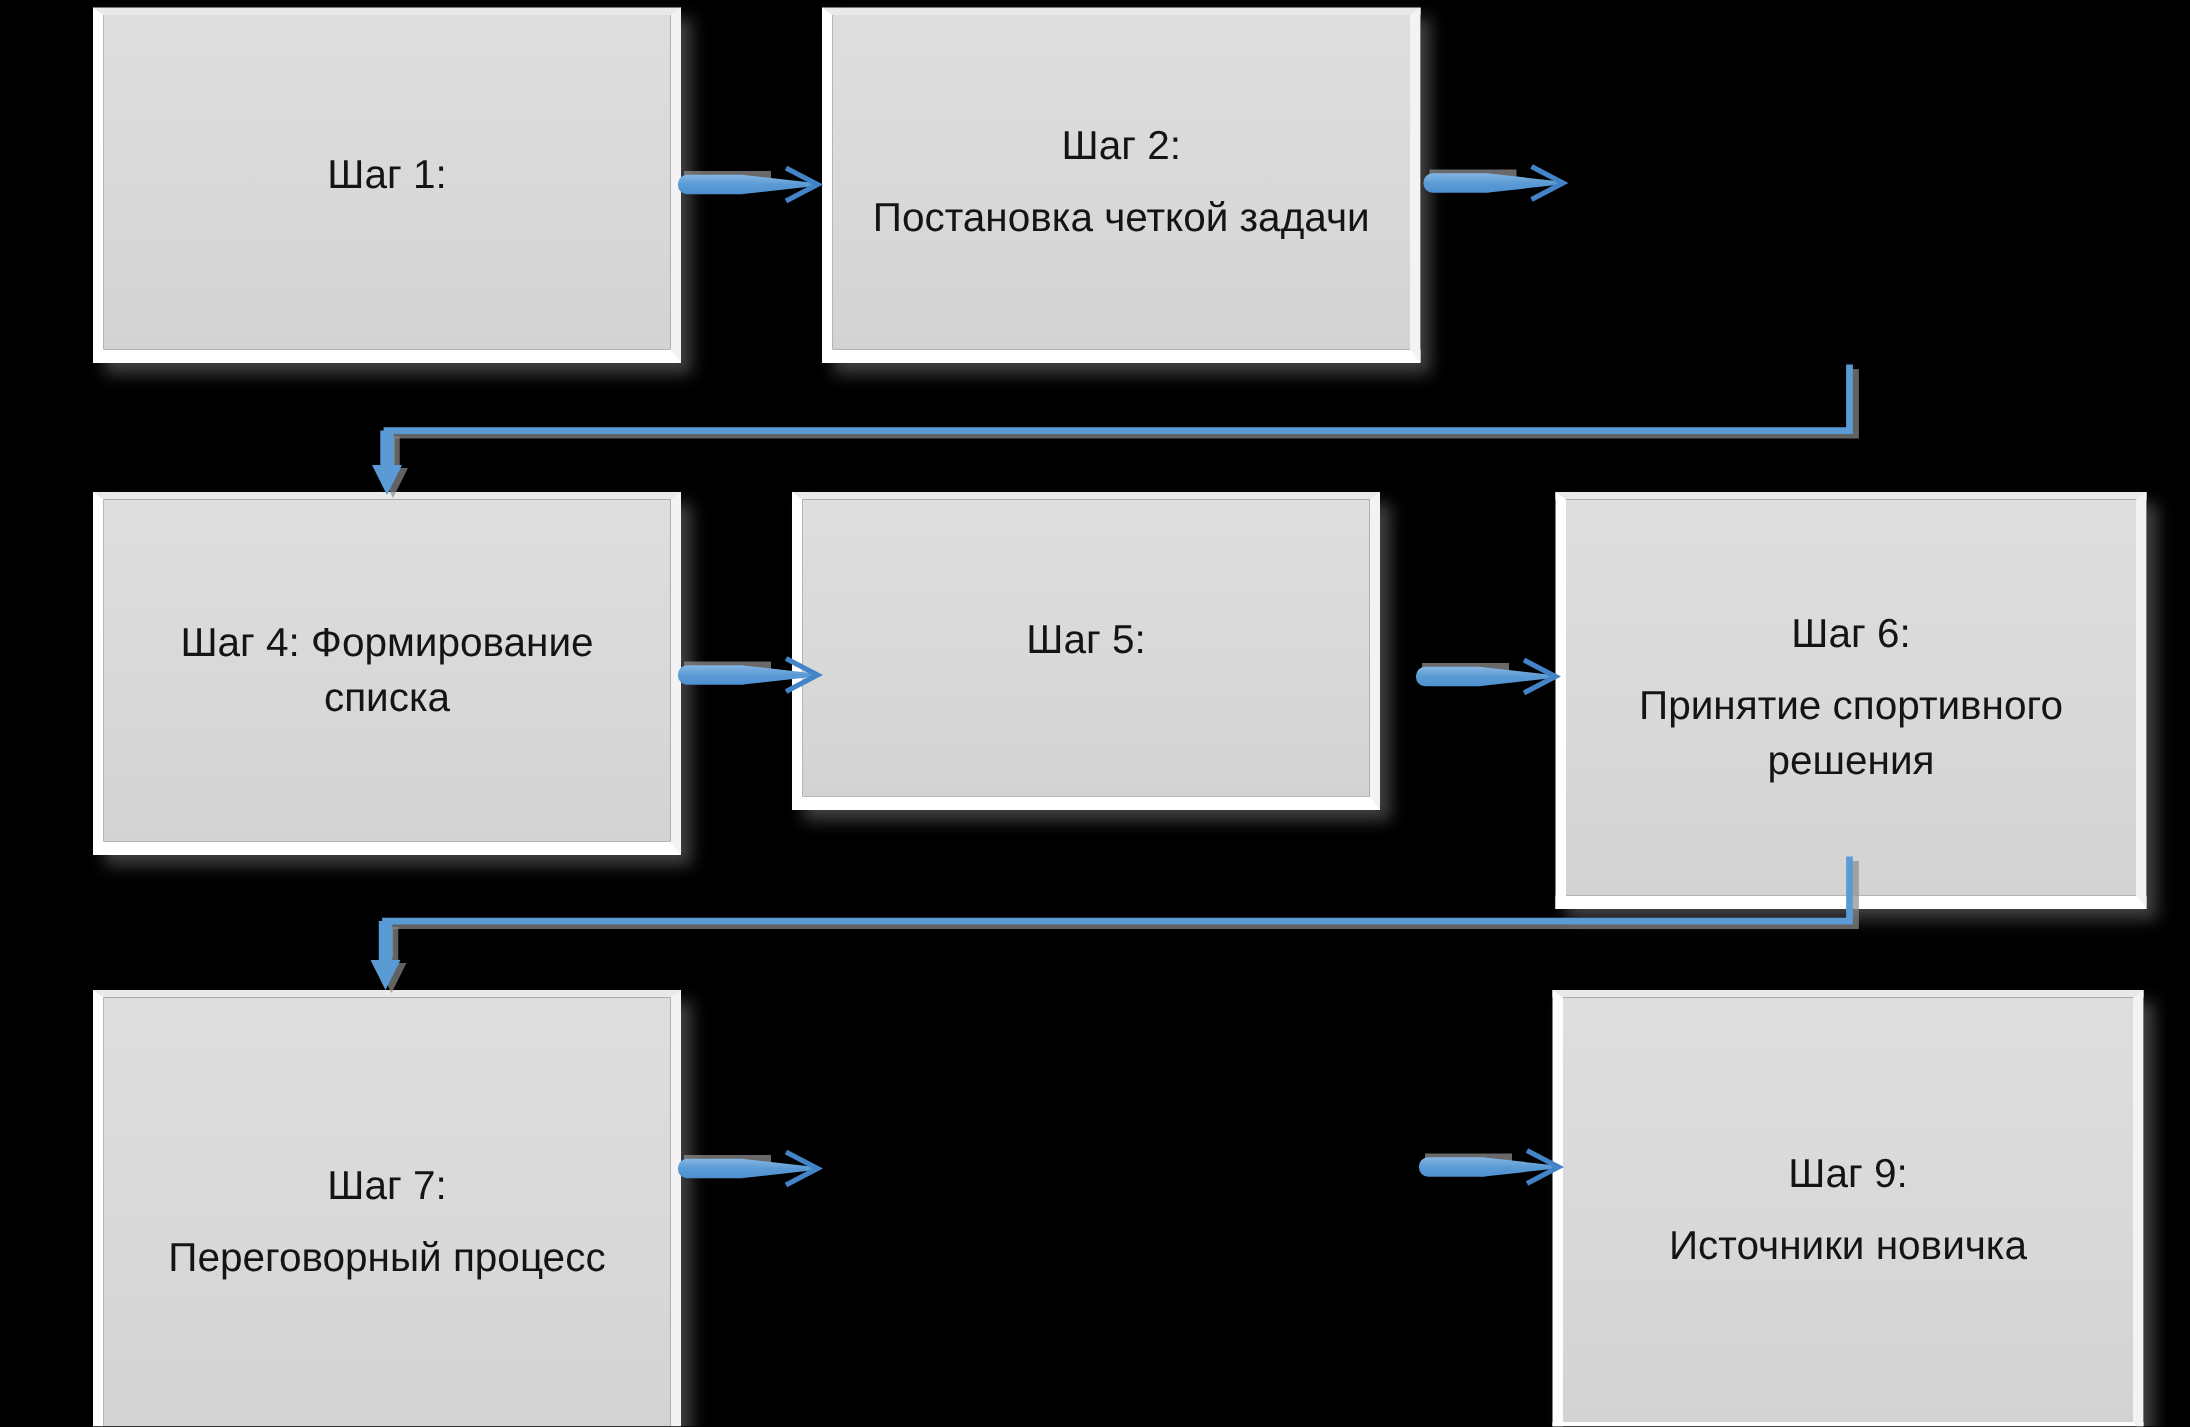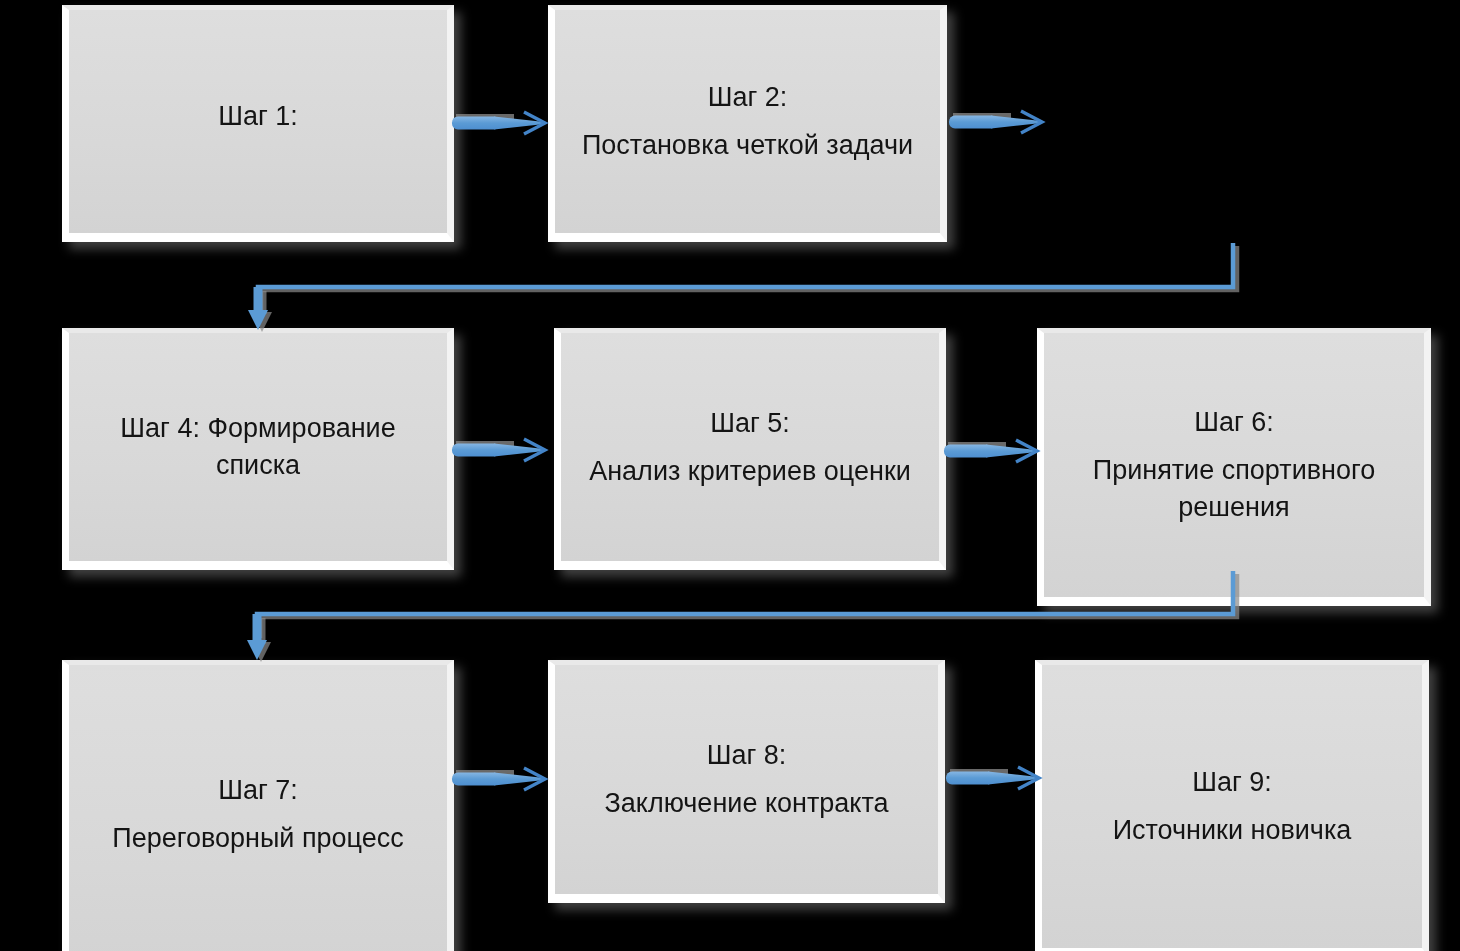--- a/index.html
+++ b/index.html
@@ -68,36 +68,31 @@
   </div>
   <div class="box" style="left:548px;top:5px;width:399px;height:237px">
     <div class="box-title">Шаг 2:</div>
     <div class="box-text">Постановка четкой задачи</div>
   </div>
 
   <div class="box" style="left:62px;top:328px;width:392px;height:242px">
 
     <div class="box-text">Шаг 4: Формирование списка</div>
   </div>
-  <div class="box" style="left:554px;top:328px;width:392px;height:242px">
+  <div class="box" style="left:528px;top:328px;width:392px;height:212px">
     <div class="box-title">Шаг 5:</div>
-    <div class="box-text">Анализ критериев оценки</div>
   </div>
   <div class="box" style="left:1037px;top:328px;width:394px;height:278px">
     <div class="box-title">Шаг 6:</div>
     <div class="box-text">Принятие спортивного решения</div>
   </div>
 
   <div class="box" style="left:62px;top:660px;width:392px;height:312px">
     <div class="box-title">Шаг 7:</div>
     <div class="box-text">Переговорный процесс</div>
-  </div>
-  <div class="box" style="left:548px;top:660px;width:397px;height:243px">
-    <div class="box-title">Шаг 8:</div>
-    <div class="box-text">Заключение контракта</div>
   </div>
   <div class="box" style="left:1035px;top:660px;width:394px;height:297px">
     <div class="box-title">Шаг 9:</div>
     <div class="box-text">Источники  новичка</div>
   </div>
 
   <svg class="connector-layer" width="1460" height="951" viewBox="0 0 1460 951">
     <defs>
       <linearGradient id="gradBlue" x1="0" y1="0" x2="0" y2="1">
         <stop offset="0" stop-color="#86b6e3"></stop>

